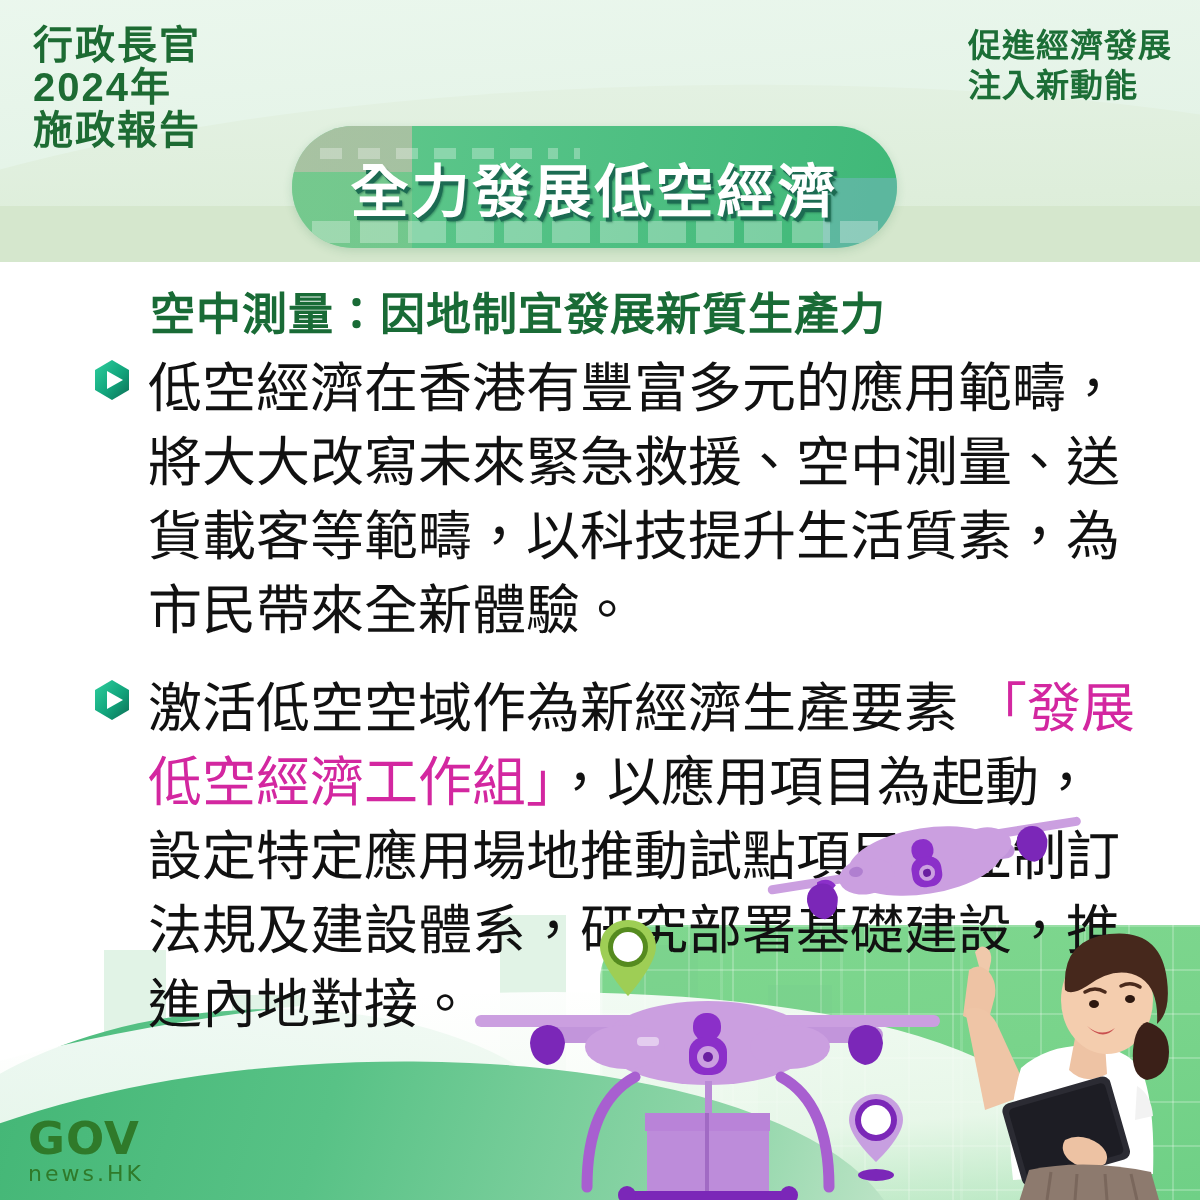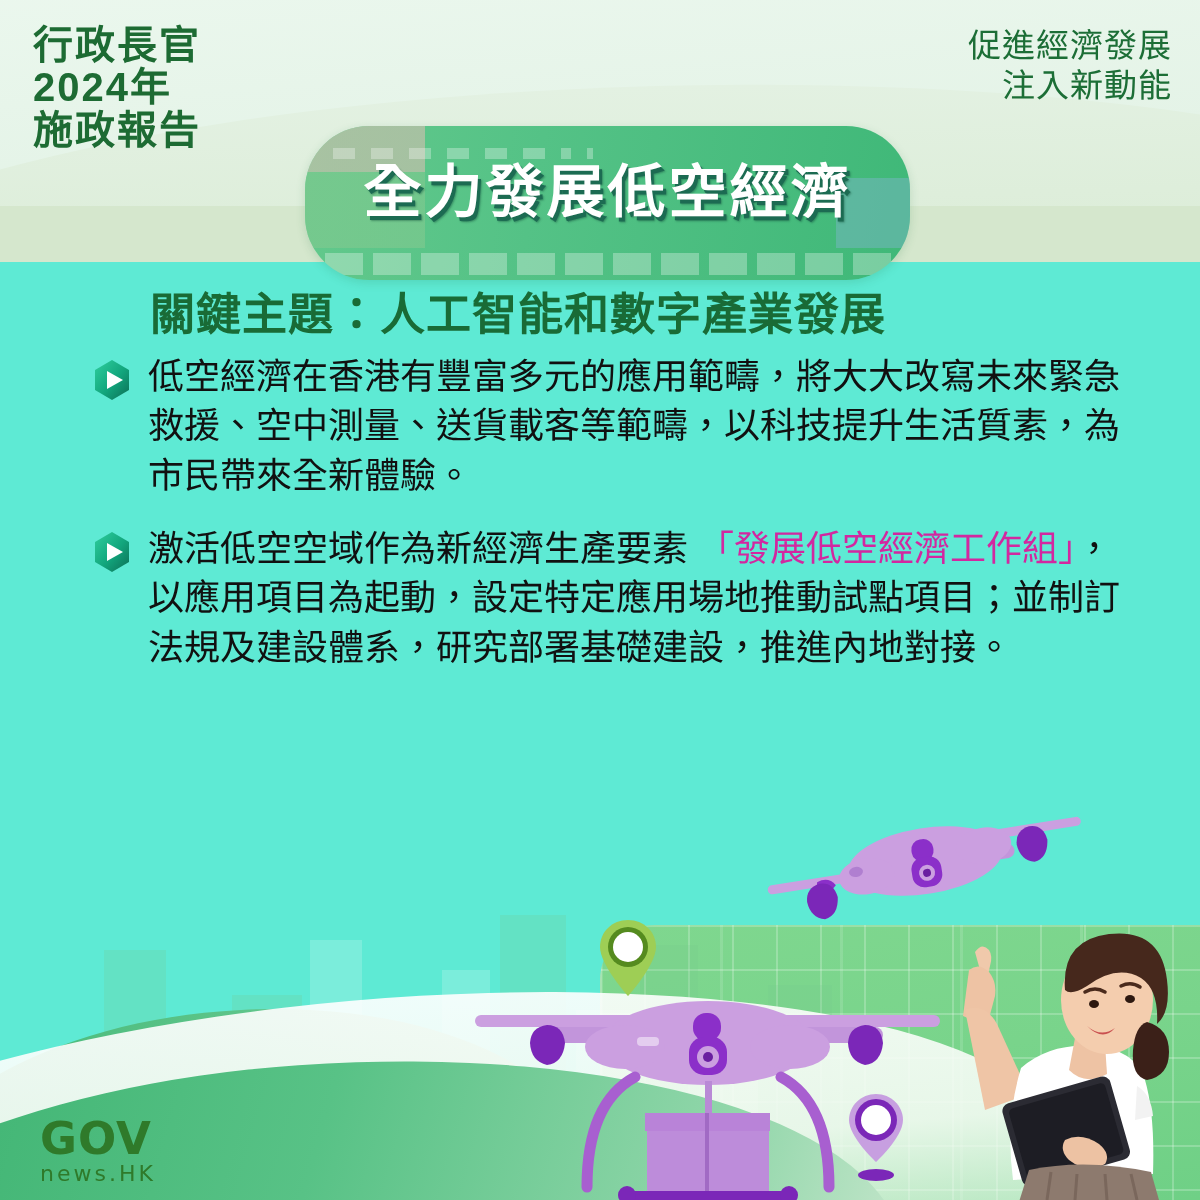--- a/index.html
+++ b/index.html
@@ -4,21 +4,21 @@
 <title>全力發展低空經濟</title>
 <style>
   html,body{margin:0;padding:0;}
   body{
     width:1200px;height:1200px;overflow:hidden;
     font-family:"Liberation Sans","DejaVu Sans",sans-serif;
     background:#d5e7cd;
   }
   #poster{
     position:relative;width:1200px;height:1200px;overflow:hidden;
-    background:#5eead4;
+    background:#ffffff;
   }
 
   
   .header-band{
     position:absolute;left:0;top:0;width:1200px;height:262px;overflow:hidden;
     background:linear-gradient(160deg,#3fb878 0%,#56c288 28%,#86d3a4 60%,#a9e0bd 100%);
   }
   .hdr-swoosh-a{
     position:absolute;left:-430px;top:-560px;width:2100px;height:900px;
     border-radius:50%;
@@ -42,27 +42,27 @@
     position:absolute;left:0;top:206px;width:1200px;height:60px;background:#d5e7cd;
   }
 
   .kicker{
     position:absolute;left:33px;top:24px;z-index:8;
     color:#1d6b33;font-weight:bold;font-size:40px;line-height:1.06;
     letter-spacing:2px;text-align:left;white-space:pre-line;
   }
   .tagline{
     position:absolute;right:28px;top:26px;z-index:8;
-    color:#1c6e36;font-weight:normal;font-size:33px;line-height:1.22;
-    letter-spacing:1px;text-align:right;white-space:pre-line;
+    color:#1c6e36;font-weight:bold;font-size:33px;line-height:1.22;
+    letter-spacing:1px;white-space:pre-line;
   }
 
   
   .title-pill{
-    position:absolute;left:305px;top:126px;width:605px;height:154px;z-index:9;
+    position:absolute;left:292px;top:126px;width:605px;height:122px;z-index:9;
     border-radius:64px;overflow:hidden;
     background:linear-gradient(100deg,#63c98c 0%,#54c286 38%,#3fb878 100%);
     box-shadow:0 3px 10px rgba(40,120,70,.18);
   }
   .pill-tint{
     position:absolute;left:-30px;top:0;width:150px;height:122px;
     background:linear-gradient(180deg,#cdbfae 0%,#cdbfae 38%,#7fc98f 38%,#7fc98f 100%);
     opacity:.65;
   }
   .pill-tint2{
@@ -86,21 +86,21 @@
   .subtitle{
     position:absolute;left:150px;top:278px;z-index:7;
     color:#196b36;font-weight:bold;font-size:45px;letter-spacing:1px;
   }
 
   .bullets{position:absolute;left:90px;top:352px;width:1055px;z-index:7;}
   .bullet{position:relative;display:flex;align-items:flex-start;margin-bottom:24px;}
   .bmark{flex:0 0 auto;width:44px;height:44px;margin:6px 14px 0 0;position:relative;}
   .bmark svg{display:block;}
   .btext{
-    flex:1 1 auto;color:#111111;font-size:36px;line-height:1.37;
+    flex:1 1 auto;color:#111111;font-size:54px;line-height:1.37;
     letter-spacing:0px;font-weight:500;
   }
   .hl{color:#d327a0;}
 
   
   .grid-panel{
     position:absolute;left:600px;top:925px;width:600px;height:275px;
     background:linear-gradient(170deg,#7fd78f 0%,#79d48b 50%,#6fd086 100%);
     border-top-left-radius:55px;overflow:hidden;
   }
@@ -130,21 +130,21 @@
     background:linear-gradient(180deg,#ffffff 0%,#f4fbf3 40%,rgba(255,255,255,0) 100%);
     border-radius:50%;transform:rotate(-5deg);opacity:.9;
   }
   .bl-green2{
     position:absolute;left:-200px;top:1062px;width:1100px;height:360px;z-index:5;
     background:linear-gradient(110deg,#38b06d 0%,#58c286 45%,#93d7ab 80%,#cfe9d2 100%);
     border-radius:52% 60% 0 0 / 60% 70% 0 0;transform:rotate(-4deg);
   }
 
   .logo{
-    position:absolute;left:28px;top:1118px;z-index:12;color:#2f7a2a;margin-left:12px;
+    position:absolute;left:28px;top:1118px;z-index:12;color:#2f7a2a;
   }
   .logo .big{font-size:45px;font-weight:bold;letter-spacing:1px;line-height:.95;
     font-family:"DejaVu Sans",sans-serif;}
   .logo .small{font-size:22px;font-weight:normal;letter-spacing:3px;
     font-family:"DejaVu Sans",sans-serif;}
 
   
   .art{position:absolute;z-index:8;}
   .drone-small{left:745px;top:795px;width:360px;height:130px;}
   .drone-big{left:465px;top:985px;width:480px;height:215px;}
@@ -217,21 +217,21 @@
       <span class="pill-sq"></span>
         <span class="pill-sq"></span>
         <span class="pill-sq"></span>
       <span class="pill-sq"></span>
         <span class="pill-sq"></span>
         <span class="pill-sq"></span>
     </div>
     <div class="title-text">全力發展低空經濟</div>
   </div>
 
-  <div class="subtitle">關鍵主題：人工智能和數字產業發展</div>
+  <div class="subtitle">空中測量：因地制宜發展新質生產力</div>
 
   <div class="bullets">
 
     <div class="bullet">
       <span class="bmark">
         <svg viewBox="0 0 44 44" width="44" height="44">
           <defs>
             <linearGradient id="hexg1" x1="0" y1="0" x2="1" y2="1">
               <stop offset="0" stop-color="#2fcf9e"></stop>
                 <stop offset="55%" stop-color="#12a57c"></stop>

